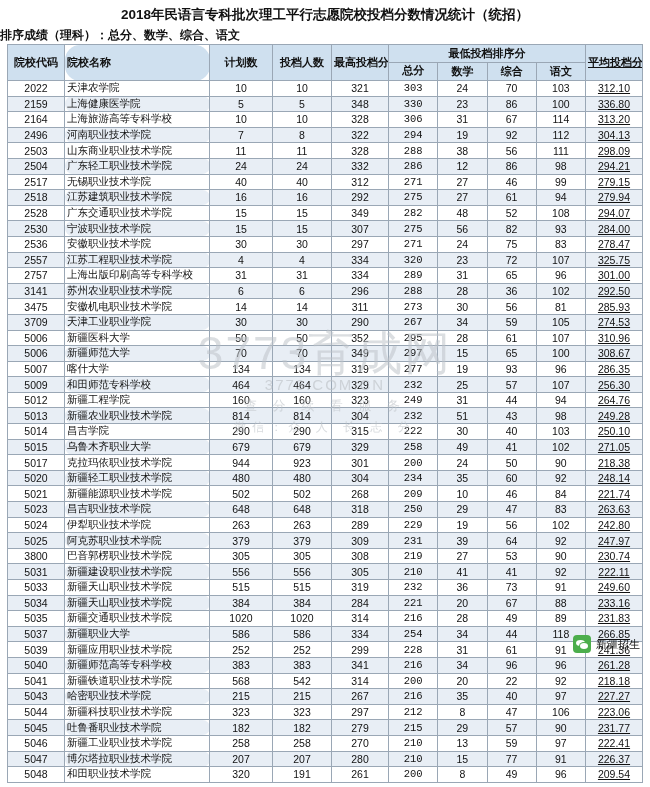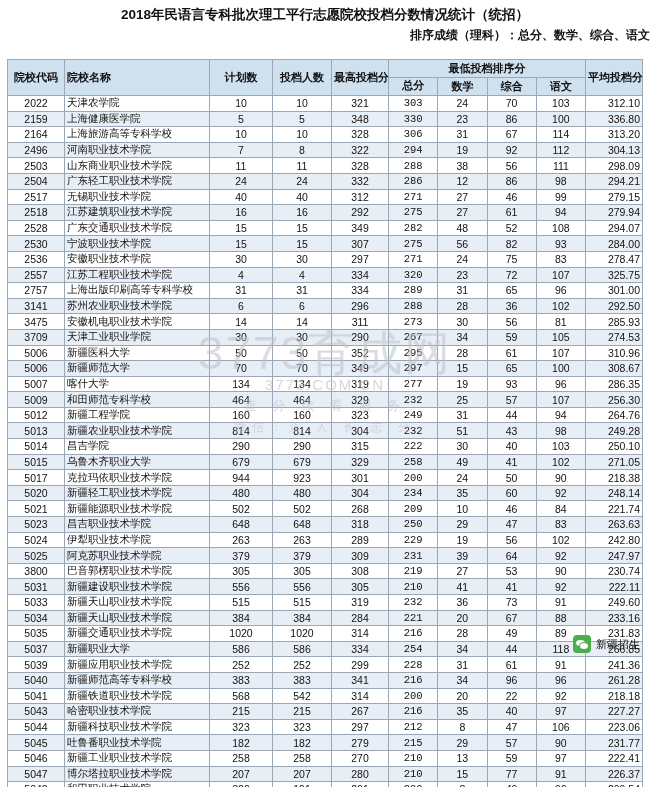--- a/index.html
+++ b/index.html
@@ -13,26 +13,26 @@
   .page{width:650px;height:667px;position:relative;}
   .title{
     text-align:center;
     font-size:13.5px;
     font-weight:bold;
     color:#111;
     padding-top:6px;
     letter-spacing:0px;
   }
   .subtitle{
-    text-align:right;
+    text-align:left;
     font-size:12px;
     font-weight:bold;
     color:#111;
     padding-top:3px;
-    padding-bottom:15px;
+    padding-bottom:0;
   }
   table{
     border-collapse:collapse;
     width:636px;
     margin:0 auto;
     table-layout:fixed;
   }
   th,td{
     border:1px solid #9aa7b5;
     font-size:10.5px;
@@ -45,29 +45,29 @@
   thead th{
     background:#cfe0ef;
     font-weight:bold;
     text-align:center;
     font-size:11px;
     line-height:1.1;
     height:17px;
   }
   .hdr-tall{height:34px;}
   .c-code{width:52px;text-align:center;}
-  .c-name{width:140px;text-align:left;}
+  .c-name{width:140px;text-align:left;border-radius:15px;}
   .c-plan{width:58px;text-align:center;}
   .c-tou{width:54px;text-align:center;}
   .c-max{width:52px;text-align:center;}
   .c-tot{width:46px;text-align:center;font-family:Liberation Mono, monospace;}
   .c-math{width:46px;text-align:center;}
   .c-comp{width:46px;text-align:center;}
   .c-chin{width:46px;text-align:center;}
-  .c-avg{width:52px;text-align:right;}
+  .c-avg{width:52px;text-align:center;text-decoration:underline;}
   tbody tr.odd td{background:#ffffff;}
   tbody tr.even td{background:#e8eef5;}
   .watermark{
     position:absolute;
     left:0;top:330px;width:650px;
     text-align:center;
     pointer-events:none;
     z-index:5;
   }
   .wm-main{

